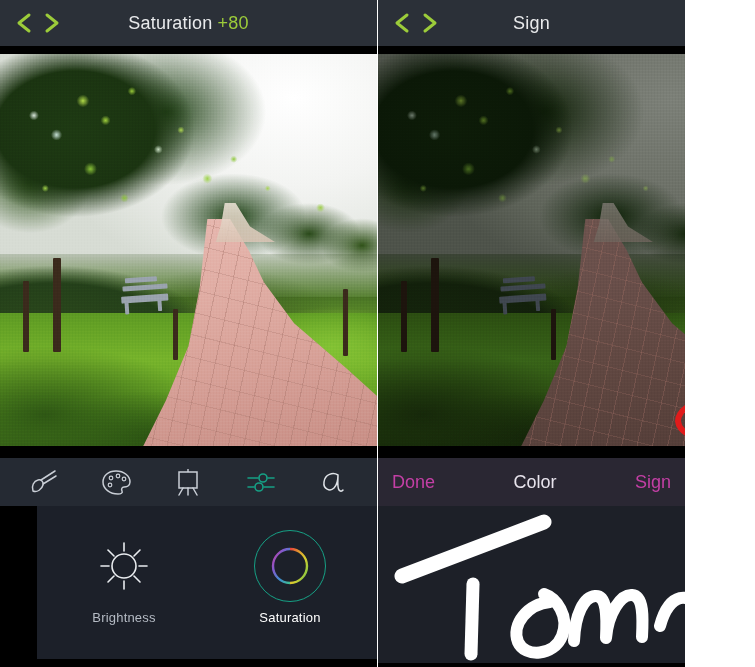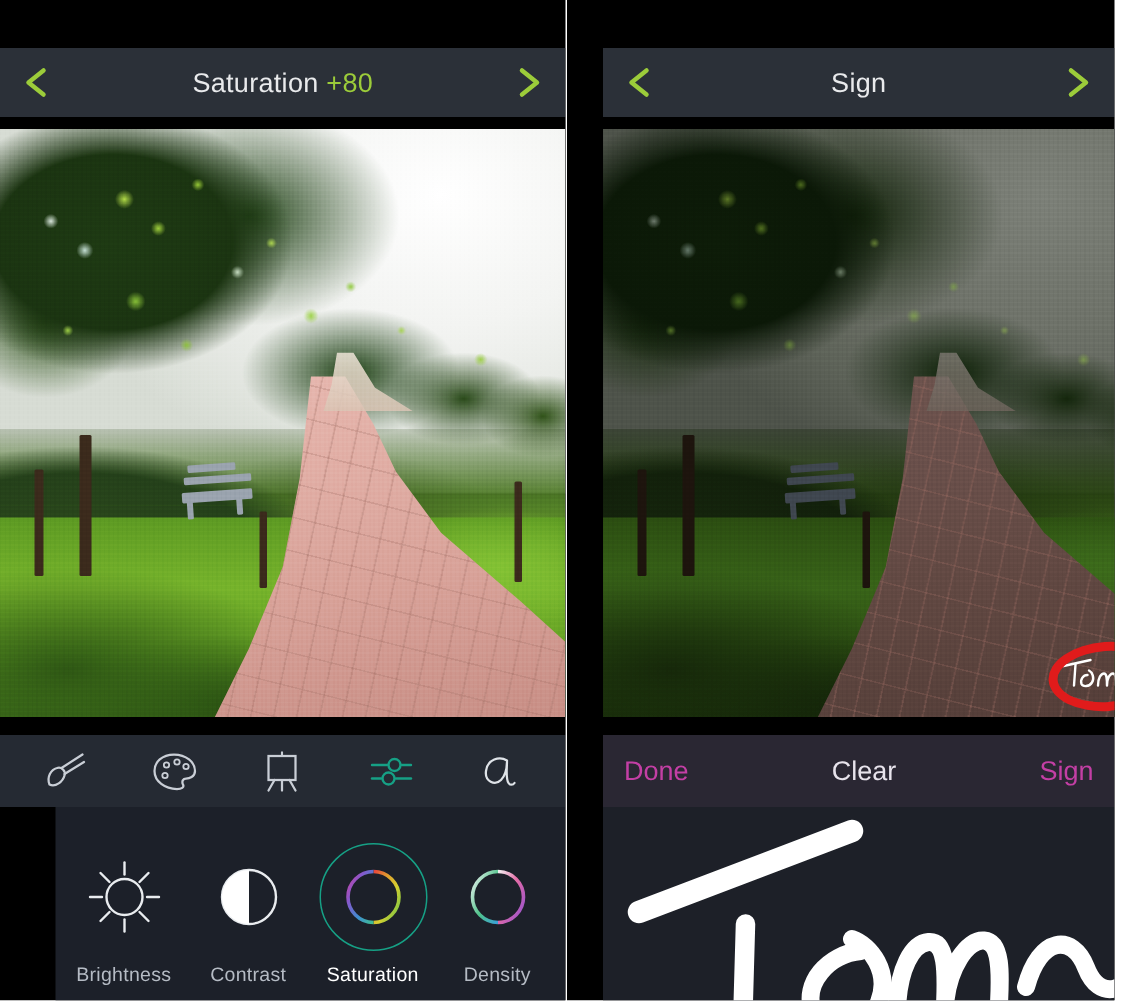--- a/index.html
+++ b/index.html
@@ -4,27 +4,27 @@
 <style>
   * { box-sizing: border-box; margin: 0; padding: 0; }
   html, body {
     width: 755px; height: 667px;
     background: #ffffff;
     font-family: "Liberation Sans", sans-serif;
     overflow: hidden;
   }
   .screens { display: flex; width: 755px; height: 667px; background: #ffffff; }
   .panel { width: 377px; height: 667px; position: relative; background: #000000; overflow: hidden; }
-  .panel.right { margin-left: 1px; width: 365px; padding-left: 24px; }
+  .panel.right { margin-left: 1px; width: 307px; }
 
   
   .header {
     height: 46px; background: #2b3038;
-    display: flex; align-items: center; justify-content: space-between;
-    padding: 0 12px; position: relative; margin-top: 32px;
+    display: flex; align-items: center; 
+    padding: 0 12px; position: relative;
   }
   .chev { width: 26px; height: 26px; position: relative; cursor: pointer; }
   .chev svg { display: block; }
   .header-title {
     position: absolute; left: 0; right: 0; text-align: center;
     font-size: 18px; color: #e9eaec; letter-spacing: .2px; pointer-events: none;
   }
   .header-title .val { color: #9ccc3a; }
   .hdr-gap { height: 8px; background: #000; }
 
@@ -324,29 +324,20 @@
               <line x1="19" y1="19" x2="25" y2="25"></line>
                 <line x1="45" y1="45" x2="51" y2="51"></line>
               <line x1="51" y1="19" x2="45" y2="25"></line>
                 <line x1="25" y1="45" x2="19" y2="51"></line>
             </g>
           </svg>
         </div>
         <div class="adj-label">Brightness</div>
       </div>
 
-      <div class="adj">
-        <div class="adj-ico">
-          <svg width="70" height="70" viewBox="0 0 70 70">
-            <circle cx="35" cy="35" r="18" fill="none" stroke="#e9ecef" stroke-width="1.6"></circle>
-            <path d="M35 17 A18 18 0 0 0 35 53 Z" fill="#ffffff"></path>
-          </svg>
-        </div>
-        <div class="adj-label">Contrast</div>
-      </div>
 
       <div class="adj active">
         <div class="adj-ico">
           <div class="sel-ring"></div>
           <svg width="70" height="70" viewBox="0 0 70 70">
             <defs>
               <linearGradient id="hueA" x1="0" y1="0" x2="1" y2="1">
                 <stop offset="0%" stop-color="#e8413c"></stop>
                   <stop offset="30%" stop-color="#e09a2e"></stop>
                 <stop offset="60%" stop-color="#d6d030"></stop>
@@ -359,41 +350,20 @@
                   <stop offset="100%" stop-color="#d2409c"></stop>
               </linearGradient>
             </defs>
             <path d="M35 18 A17 17 0 0 1 35 52" fill="none" stroke="url(#hueA)" stroke-width="2.4"></path>
             <path d="M35 52 A17 17 0 0 1 35 18" fill="none" stroke="url(#hueB)" stroke-width="2.4"></path>
           </svg>
         </div>
         <div class="adj-label">Saturation</div>
       </div>
 
-      <div class="adj">
-        <div class="adj-ico">
-          <svg width="70" height="70" viewBox="0 0 70 70">
-            <defs>
-              <linearGradient id="denA" x1="0" y1="0" x2="1" y2="1">
-                <stop offset="0%" stop-color="#f2f2f2"></stop>
-                  <stop offset="45%" stop-color="#e36ba6"></stop>
-                <stop offset="100%" stop-color="#8f4fd1"></stop>
-              </linearGradient>
-              <linearGradient id="denB" x1="1" y1="1" x2="0" y2="0">
-                <stop offset="0%" stop-color="#3aa0d8"></stop>
-                  <stop offset="45%" stop-color="#4fc28a"></stop>
-                <stop offset="100%" stop-color="#f4f4f4"></stop>
-              </linearGradient>
-            </defs>
-            <path d="M35 18 A17 17 0 0 1 35 52" fill="none" stroke="url(#denA)" stroke-width="2.4"></path>
-            <path d="M35 52 A17 17 0 0 1 35 18" fill="none" stroke="url(#denB)" stroke-width="2.4"></path>
-          </svg>
-        </div>
-        <div class="adj-label">Density</div>
-      </div>
     </div>
   </div>
 
   <div class="panel right">
 
     <div class="header">
       <div class="chev">
         <svg width="26" height="26" viewBox="0 0 26 26">
             <polyline points="17,5 7,13 17,21" fill="none" stroke="#9ccc3a" stroke-width="3" stroke-linecap="round" stroke-linejoin="round"></polyline>
           </svg>
@@ -445,21 +415,21 @@
           </g>
         </svg>
       </div>
       <div class="annot-ring"></div>
     </div>
 
     <div class="sep-black blackgap"></div>
 
     <div class="signbar">
       <div class="pink">Done</div>
-      <div class="ttl">Clear</div>
+      <div class="ttl">Color</div>
       <div class="pink">Sign</div>
     </div>
 
     <div class="signpad">
       <svg width="377" height="157" viewBox="0 0 377 157">
         <g fill="none" stroke="#ffffff" stroke-linecap="round" stroke-linejoin="round">
           <line x1="24" y1="70" x2="166" y2="16" stroke-width="15"></line>
           <line x1="95" y1="78" x2="93" y2="148" stroke-width="13"></line>
           <path d="M172 96 C150 98 133 118 140 136 C147 152 176 150 184 130 C192 110 178 92 166 88" stroke-width="12"></path>
           <path d="M196 135 C197 108 206 91 217 90 C229 89 229 110 228 132 C230 107 243 88 254 89 C266 90 265 112 264 131" stroke-width="12"></path>

